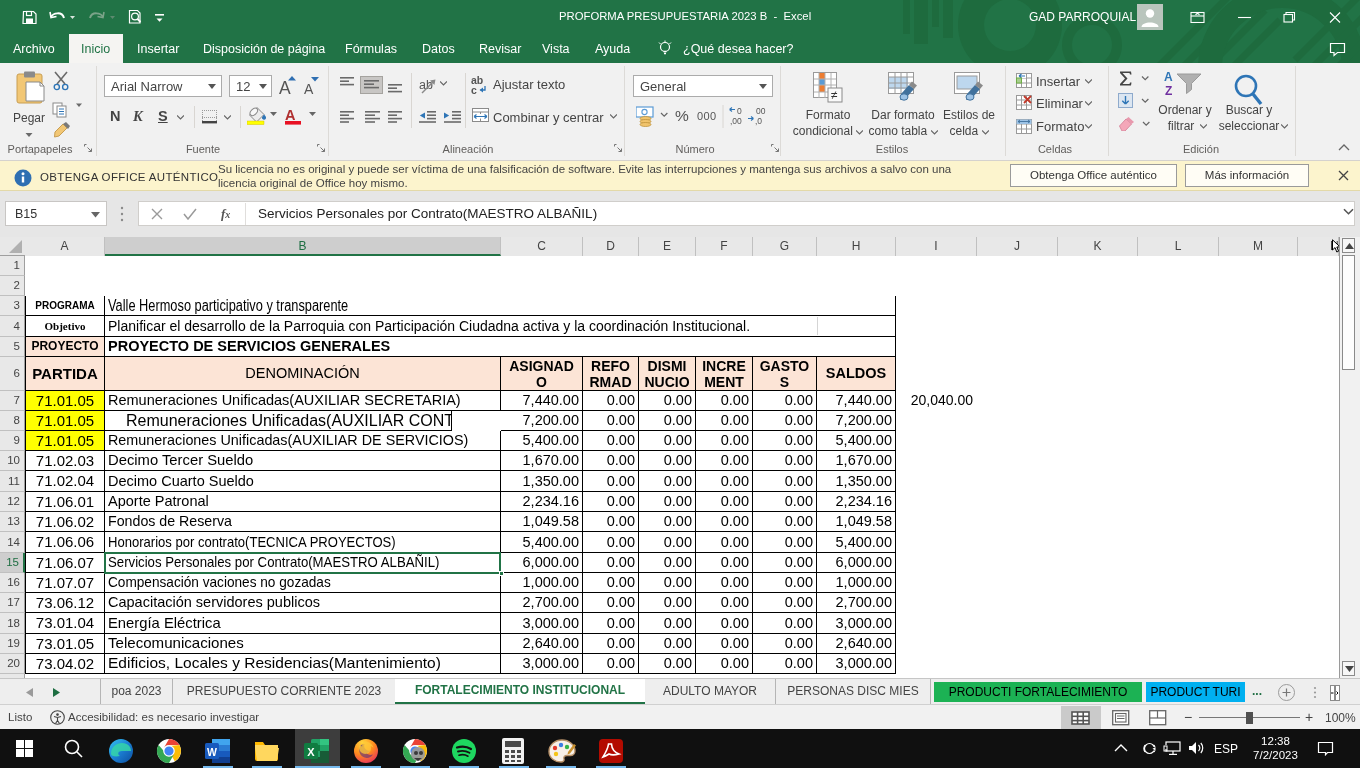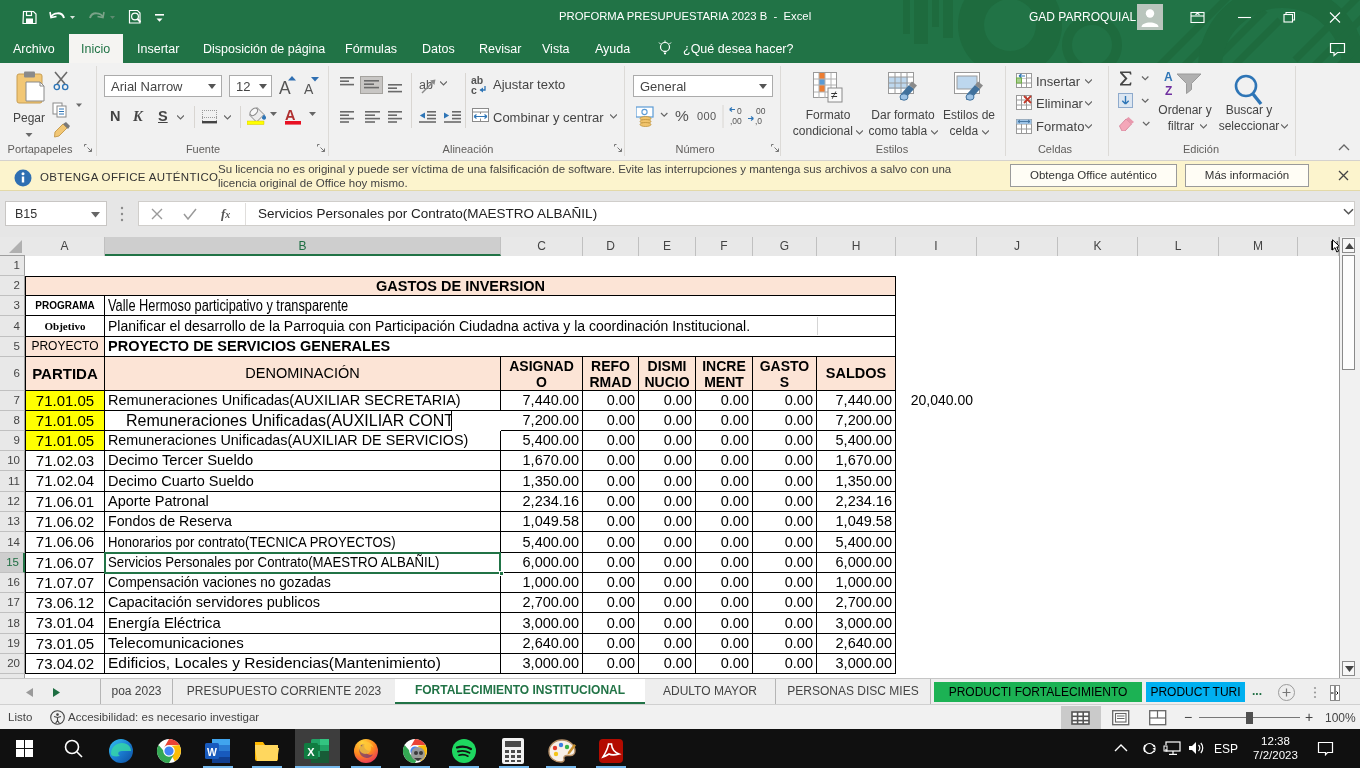--- a/index.html
+++ b/index.html
@@ -573,27 +573,26 @@
     <div class="abs" style="left:0;top:255px;width:25px;height:20px;background:#e8e8e8;border-right:1px solid #9f9f9f;border-bottom:1px solid #c0c0c0;color:#444;font-size:11.5px;text-align:right;padding-right:4px;line-height:19px;">12</div>
     <div class="abs" style="left:0;top:275px;width:25px;height:20px;background:#e8e8e8;border-right:1px solid #9f9f9f;border-bottom:1px solid #c0c0c0;color:#444;font-size:11.5px;text-align:right;padding-right:4px;line-height:19px;">13</div>
     <div class="abs" style="left:0;top:295px;width:25px;height:21px;background:#e8e8e8;border-right:1px solid #9f9f9f;border-bottom:1px solid #c0c0c0;color:#444;font-size:11.5px;text-align:right;padding-right:4px;line-height:20px;">14</div>
     <div class="abs" style="left:0;top:316px;width:25px;height:20px;background:#cecece;border-right:2px solid #217346;border-bottom:1px solid #c0c0c0;color:#1e6e42;font-size:11.5px;text-align:right;padding-right:4px;line-height:19px;">15</div>
     <div class="abs" style="left:0;top:336px;width:25px;height:20px;background:#e8e8e8;border-right:1px solid #9f9f9f;border-bottom:1px solid #c0c0c0;color:#444;font-size:11.5px;text-align:right;padding-right:4px;line-height:19px;">16</div>
     <div class="abs" style="left:0;top:356px;width:25px;height:20px;background:#e8e8e8;border-right:1px solid #9f9f9f;border-bottom:1px solid #c0c0c0;color:#444;font-size:11.5px;text-align:right;padding-right:4px;line-height:19px;">17</div>
     <div class="abs" style="left:0;top:376px;width:25px;height:21px;background:#e8e8e8;border-right:1px solid #9f9f9f;border-bottom:1px solid #c0c0c0;color:#444;font-size:11.5px;text-align:right;padding-right:4px;line-height:20px;">18</div>
     <div class="abs" style="left:0;top:397px;width:25px;height:20px;background:#e8e8e8;border-right:1px solid #9f9f9f;border-bottom:1px solid #c0c0c0;color:#444;font-size:11.5px;text-align:right;padding-right:4px;line-height:19px;">19</div>
     <div class="abs" style="left:0;top:417px;width:25px;height:20px;background:#e8e8e8;border-right:1px solid #9f9f9f;border-bottom:1px solid #c0c0c0;color:#444;font-size:11.5px;text-align:right;padding-right:4px;line-height:19px;">20</div>
     <div class="abs" style="left:0;top:437px;width:25px;height:4px;background:#e8e8e8;border-right:1px solid #9f9f9f;"></div>
-    <div class="abs" style="left:25px;top:39px;width:871px;height:20px;background:#fce4d6;border-top:1px solid #000;border-right:1px solid #000;border-bottom:1px solid #000;border-left:1px solid #000;font-size:14.5px;color:#000;font-weight:bold;text-align:center;line-height:19px;white-space:nowrap;overflow:hidden;">GASTOS DE INVERSION</div>
     <div class="abs" style="left:25px;top:59px;width:80px;height:20px;background:#fff;border-right:1px solid #000;border-bottom:1px solid #000;border-left:1px solid #000;font-size:10px;color:#000;font-weight:bold;text-align:center;line-height:19px;white-space:nowrap;overflow:hidden;">PROGRAMA</div>
     <div class="abs" style="left:105px;top:59px;width:791px;height:20px;background:#fff;border-right:1px solid #000;border-bottom:1px solid #000;font-size:16px;color:#000;text-align:left;line-height:19px;padding-left:3px;white-space:nowrap;overflow:hidden;"><span style="display:inline-block;transform:scaleX(0.80);transform-origin:0 50%;white-space:nowrap;">Valle Hermoso participativo y transparente</span></div>
     <div class="abs" style="left:25px;top:79px;width:80px;height:21px;background:#fff;border-right:1px solid #000;border-bottom:1px solid #000;border-left:1px solid #000;font-size:11px;color:#000;font-weight:bold;text-align:center;line-height:20px;white-space:nowrap;overflow:hidden;font-family:'Liberation Serif',serif;">Objetivo</div>
     <div class="abs" style="left:105px;top:79px;width:791px;height:21px;background:#fff;border-right:1px solid #000;border-bottom:1px solid #000;font-size:14px;color:#000;text-align:left;line-height:20px;padding-left:3px;white-space:nowrap;overflow:hidden;">Planificar el desarrollo de la Parroquia con Participación Ciudadna activa y la coordinación Institucional.</div>
     <div class="abs" style="left:817px;top:80px;width:1px;height:18px;background:#d5d5d5;"></div>
-    <div class="abs" style="left:25px;top:100px;width:80px;height:20px;background:#fce4d6;border-right:1px solid #000;border-bottom:1px solid #000;border-left:1px solid #000;font-size:12px;color:#000;font-weight:normal;text-align:center;line-height:19px;white-space:nowrap;overflow:hidden;">PROYECTO</div>
+    <div class="abs" style="left:25px;top:100px;width:80px;height:20px;background:#fce4d6;border-right:1px solid #000;border-bottom:1px solid #000;border-left:1px solid #000;font-size:12px;color:#000;font-weight:bold;text-align:center;line-height:19px;white-space:nowrap;overflow:hidden;">PROYECTO</div>
     <div class="abs" style="left:105px;top:100px;width:791px;height:20px;background:#fff;border-right:1px solid #000;border-bottom:1px solid #000;font-size:14.5px;color:#000;font-weight:bold;text-align:left;line-height:19px;padding-left:3px;white-space:nowrap;overflow:hidden;">PROYECTO DE SERVICIOS GENERALES</div>
     <div class="abs" style="left:25px;top:120px;width:80px;height:34px;background:#fce4d6;border-right:1px solid #000;border-bottom:1px solid #000;border-left:1px solid #000;font-size:15px;color:#000;font-weight:bold;text-align:center;line-height:33px;white-space:nowrap;overflow:hidden;">PARTIDA</div>
     <div class="abs" style="left:105px;top:120px;width:396px;height:34px;background:#fce4d6;border-right:1px solid #000;border-bottom:1px solid #000;font-size:14.5px;color:#000;font-weight:normal;text-align:center;line-height:33px;white-space:nowrap;overflow:hidden;">DENOMINACIÓN</div>
     <div class="abs" style="left:501px;top:120px;width:82px;height:34px;background:#fce4d6;border-right:1px solid #000;border-bottom:1px solid #000;font-size:14px;color:#000;font-weight:bold;text-align:center;line-height:16px;white-space:nowrap;overflow:hidden;">
       <div style="line-height:16px;margin-top:1px;">ASIGNAD<br>O</div>
     </div>
     <div class="abs" style="left:583px;top:120px;width:56px;height:34px;background:#fce4d6;border-right:1px solid #000;border-bottom:1px solid #000;font-size:14px;color:#000;font-weight:bold;text-align:center;line-height:16px;white-space:nowrap;overflow:hidden;">
       <div style="line-height:16px;margin-top:1px;">REFO<br>RMAD</div>
     </div>
     <div class="abs" style="left:639px;top:120px;width:57px;height:34px;background:#fce4d6;border-right:1px solid #000;border-bottom:1px solid #000;font-size:14px;color:#000;font-weight:bold;text-align:center;line-height:16px;white-space:nowrap;overflow:hidden;">

